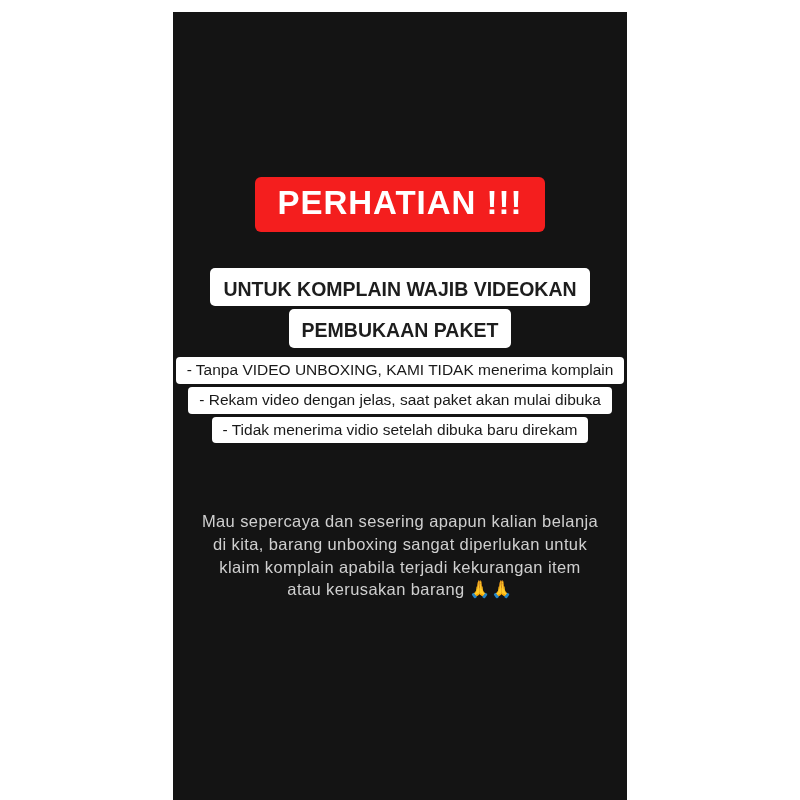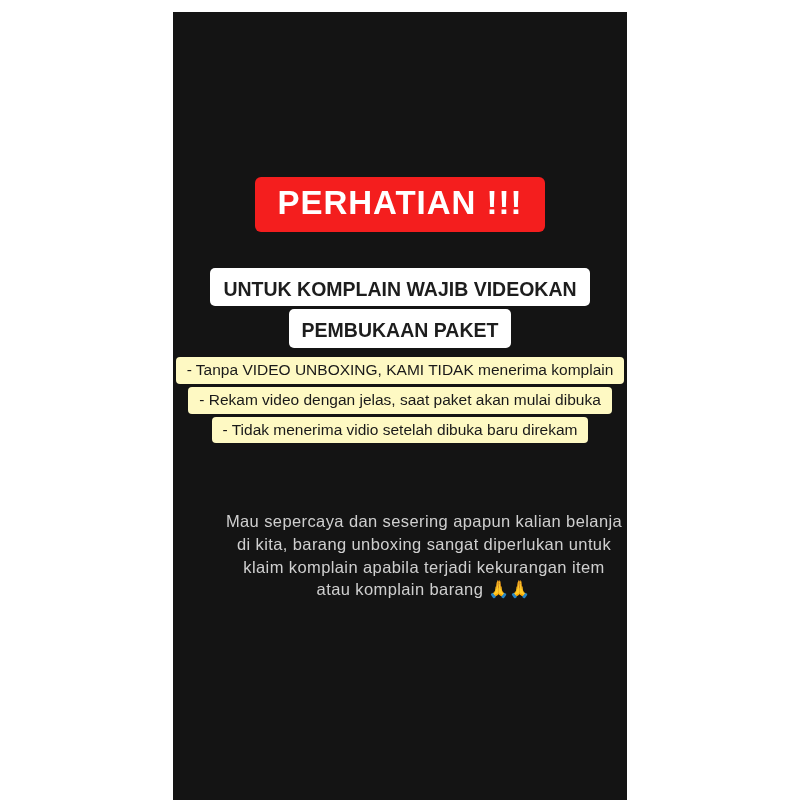--- a/index.html
+++ b/index.html
@@ -79,42 +79,41 @@
   
   .bullets {
     position: absolute;
     top: 345px;
     left: 0;
     width: 454px;
     text-align: center;
   }
   .bullet {
     display: inline-block;
-    background: #fef9c3;
+    background: #ffffff;
     color: #191919;
     font-size: 15.5px;
     padding: 4px 11px 5px 11px;
     border-radius: 4px;
     line-height: 1.15;
     margin-bottom: 3px;
     white-space: nowrap;
   }
 
   
   .footer {
     position: absolute;
     top: 498px;
     left: 24px;
     width: 406px;
     text-align: center;
     color: #cfcfcf;
     font-size: 16.5px;
     line-height: 1.38;
     letter-spacing: 0.4px;
-    margin-left: 24px;
   }
   .footer .emoji {
     font-size: 17px;
   }
 </style>
 </head>
 <body>
 
 <div id="canvas">
   <div class="story">
@@ -133,20 +132,20 @@
         <div><span class="bullet">- Tanpa VIDEO UNBOXING, KAMI TIDAK menerima komplain</span></div>
         <div><span class="bullet">- Rekam video dengan jelas, saat paket akan mulai dibuka</span></div>
         <div><span class="bullet">- Tidak menerima vidio setelah dibuka baru direkam</span></div>
       </div>
 
       <div class="footer">
         <div>Mau sepercaya dan sesering apapun kalian belanja</div>
         <div>di kita, barang unboxing sangat diperlukan untuk</div>
         <div>klaim komplain apabila terjadi kekurangan item</div>
         <div>
-          <span>atau komplain barang</span>
+          <span>atau kerusakan barang</span>
           <span class="emoji">🙏🙏</span>
         </div>
       </div>
 
     </div>
   </div>
 </div>
 
 </body></html>

